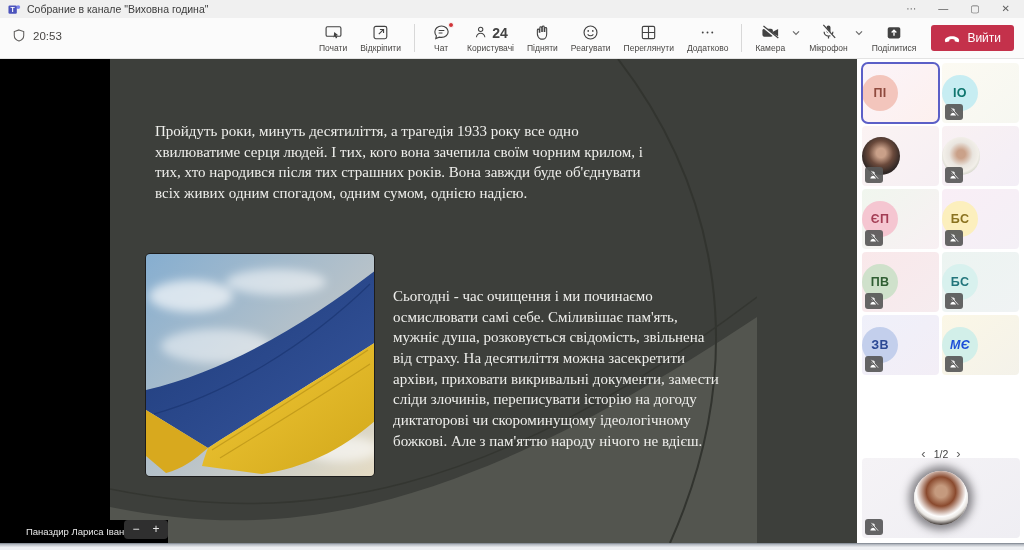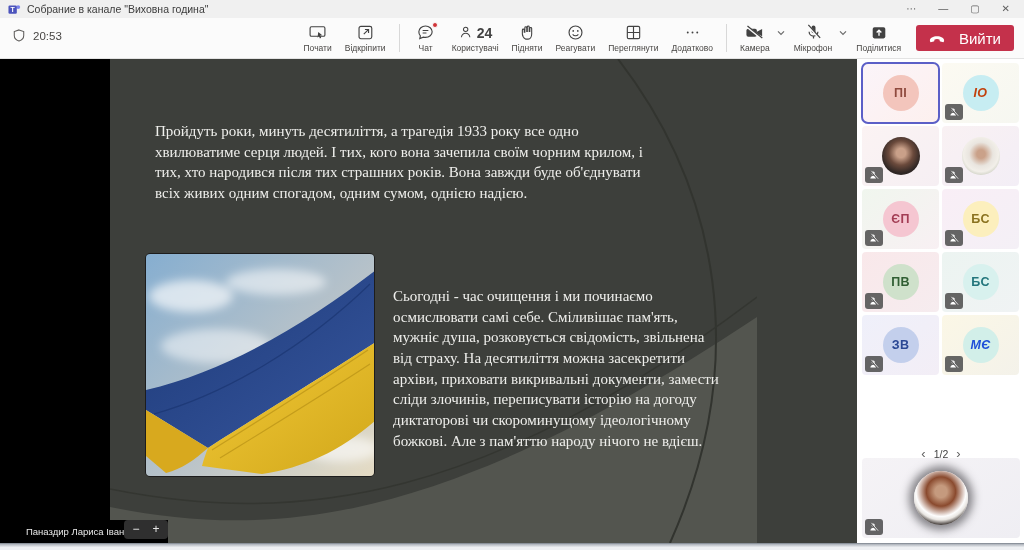--- a/index.html
+++ b/index.html
@@ -22,22 +22,22 @@
   .tb-cluster { margin-left:auto; display:flex; align-items:center; gap:5px; padding-right:10px; }
   .tb-btn { display:flex; flex-direction:column; align-items:center; justify-content:center;
     padding:1px 4px; min-width:34px; cursor:pointer; border-radius:3px; }
   .tb-btn .ic { position:relative; height:19px; display:flex; align-items:center; justify-content:center; }
   .tb-btn .lbl { font-size:8.5px; color:#484644; margin-top:1px; white-space:nowrap; }
   .tb-div { width:1px; height:28px; background:#d8d8d8; margin:0 4px; }
   .red-dot { position:absolute; right:-3px; top:-1px; width:6px; height:6px; border-radius:50%;
     background:#d13438; border:1px solid #fbfbfb; }
   .count { font-size:14px; font-weight:bold; color:#424242; margin-left:2px; }
   .chev { display:flex; align-items:center; margin:0 0 10px -2px; }
-  .leave-btn { display:flex; align-items:center; gap:14px; background:#c4314b; color:#fff;
-    border:none; border-radius:3px; height:26px; padding:0 13px; font-size:15px;
+  .leave-btn { display:flex; align-items:center; gap:7px; background:#c4314b; color:#fff;
+    border:none; border-radius:3px; height:26px; padding:0 13px; font-size:12px;
     font-family:"Liberation Sans",sans-serif; cursor:pointer; margin-left:6px; }
 
   
   .stage { position:absolute; left:0; top:59px; width:857px; height:484px; background:#000; }
   .slide { position:absolute; left:110px; top:0; width:748px; height:484px; background:#3d3f3b; overflow:hidden; }
   .slide-deco { position:absolute; left:0; top:0; }
   .slide p { position:absolute; color:#efefec; font-family:"Liberation Serif", serif;
     font-size:15px; line-height:1.38; }
   .para1 { left:45px; top:62px; width:500px; }
   .para2 { left:283px; top:227px; width:330px; font-size:14.5px; }
@@ -48,21 +48,21 @@
     font-size:9.5px; padding:6px 26px 7px; white-space:nowrap; }
   .zoom-pill { position:absolute; left:124px; bottom:4px; background:#2f2f2f; border-radius:4px;
     height:19px; display:flex; align-items:center; padding:0 4px; gap:4px; }
   .zoom-pill button { background:transparent; border:none; color:#e5e5e5; font-size:12px;
     width:16px; height:17px; line-height:15px; cursor:pointer; font-family:"Liberation Sans",sans-serif; }
 
   
   .sidebar { position:absolute; left:857px; top:59px; width:167px; height:491px; background:#ffffff; }
   .pgrid { position:absolute; left:5px; top:4px; width:158px; display:flex; flex-wrap:wrap; gap:3px; }
   .ptile { position:relative; width:77px; height:60px; border-radius:4px;
-    display:flex; align-items:center; justify-content:center; cursor:pointer; }
+    display:flex; align-items:center; cursor:pointer; }
   .ptile.active { outline:2px solid #5b5fc7; outline-offset:-1px; border-radius:6px; }
   .pcircle { width:36px; height:36px; border-radius:50%; display:flex; align-items:center;
     justify-content:center; font-size:12.5px; font-weight:bold; letter-spacing:.3px; }
   .pphoto { width:38px; height:38px; border-radius:50%; }
   .photo-a { background:radial-gradient(circle at 50% 42%, #c9a089 16%, #6b4a3c 42%, #2e2624 70%, #453a36 100%); }
   .photo-b { background:radial-gradient(circle at 50% 45%, #caa189 15%, #e9e5df 42%, #f2efe9 62%, #97a28a 100%); }
   .muted-badge { position:absolute; left:3px; bottom:3px; width:18px; height:16px;
     background:rgba(88,88,88,.92); border-radius:3px; display:flex; align-items:center; justify-content:center; }
   .pager { position:absolute; left:0; top:387px; width:158px; margin-left:5px; display:flex;
     align-items:center; justify-content:center; gap:8px; height:16px; }
@@ -304,21 +304,21 @@
       <button>+</button>
     </div>
   </div>
 
   <div class="sidebar">
     <div class="pgrid">
         <div class="ptile active" style="background: linear-gradient(140deg, rgb(251, 244, 249), rgb(253, 240, 238));">
           <span class="pcircle" style="background: rgb(243, 197, 188); color: rgb(143, 74, 62);">ПІ</span>
         </div>
         <div class="ptile" style="background: linear-gradient(140deg, rgb(252, 250, 242), rgb(246, 247, 241));">
-          <span class="pcircle" style="background: rgb(199, 237, 242); color: #c2410c; font-style: italic;">ІО</span>
+          <span class="pcircle" style="background: rgb(199, 237, 242); color: #0f766e;">ІО</span>
           <span class="muted-badge">
             <svg width="10" height="10" viewBox="0 0 12 12">
               <circle cx="5" cy="3.6" r="1.9" fill="#fff"></circle>
               <path d="M1.6 10.2c.4-2.3 1.9-3.3 3.4-3.3s3 1 3.4 3.3Z" fill="#fff"></path>
               <path d="M2.2 1.2 10.2 10.6" stroke="#585858" stroke-width="1.6"></path>
               <path d="M2.9 1 10.9 10.4" stroke="#fff" stroke-width="1"></path>
             </svg>
           </span>
         </div>
         <div class="ptile" style="background: linear-gradient(140deg, rgb(251, 243, 243), rgb(246, 239, 243));">

